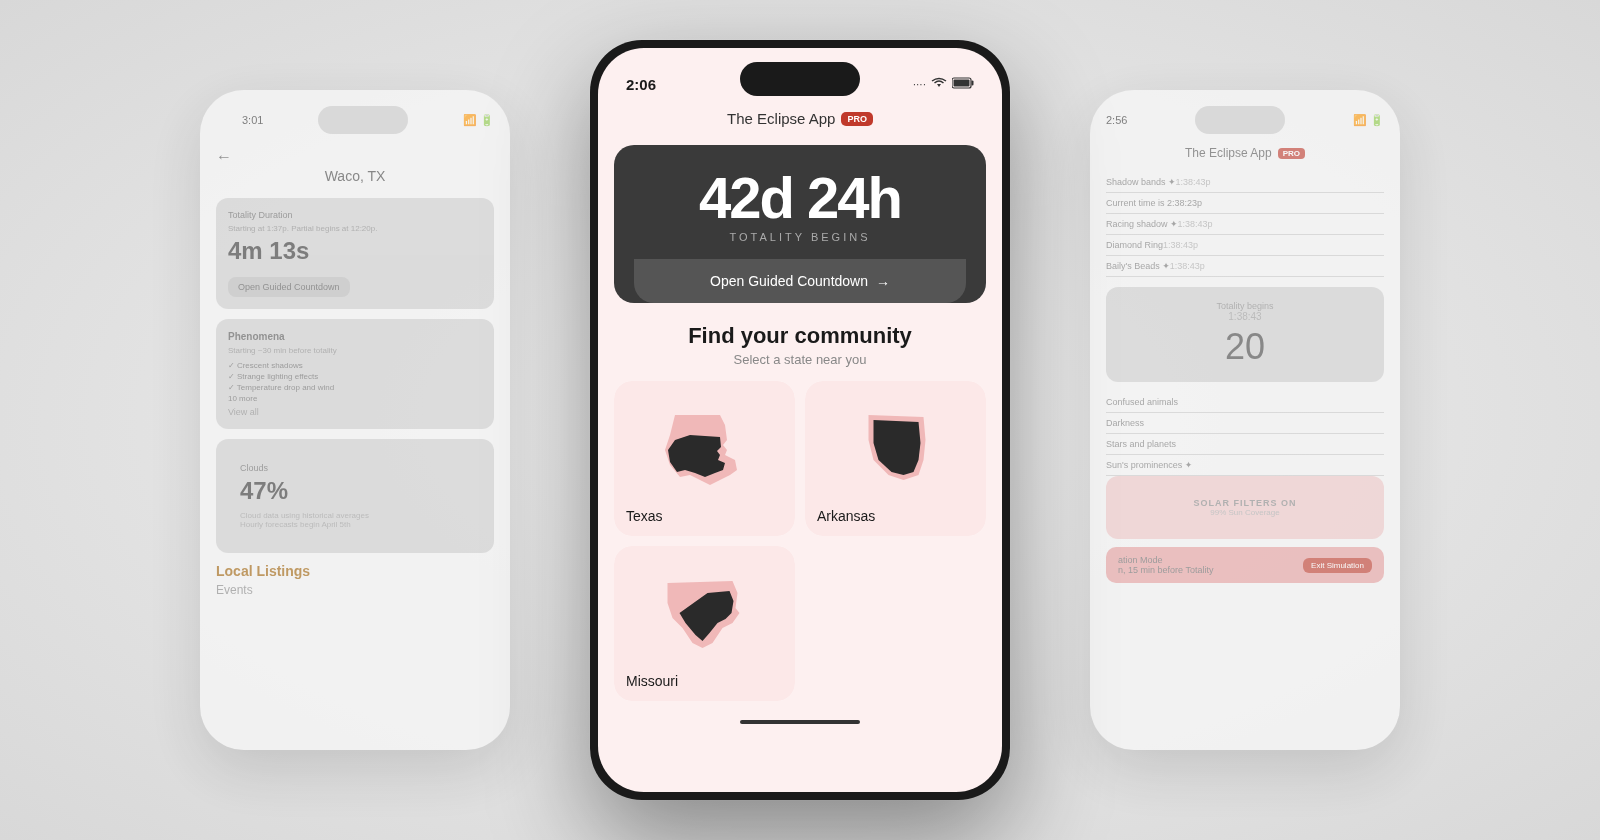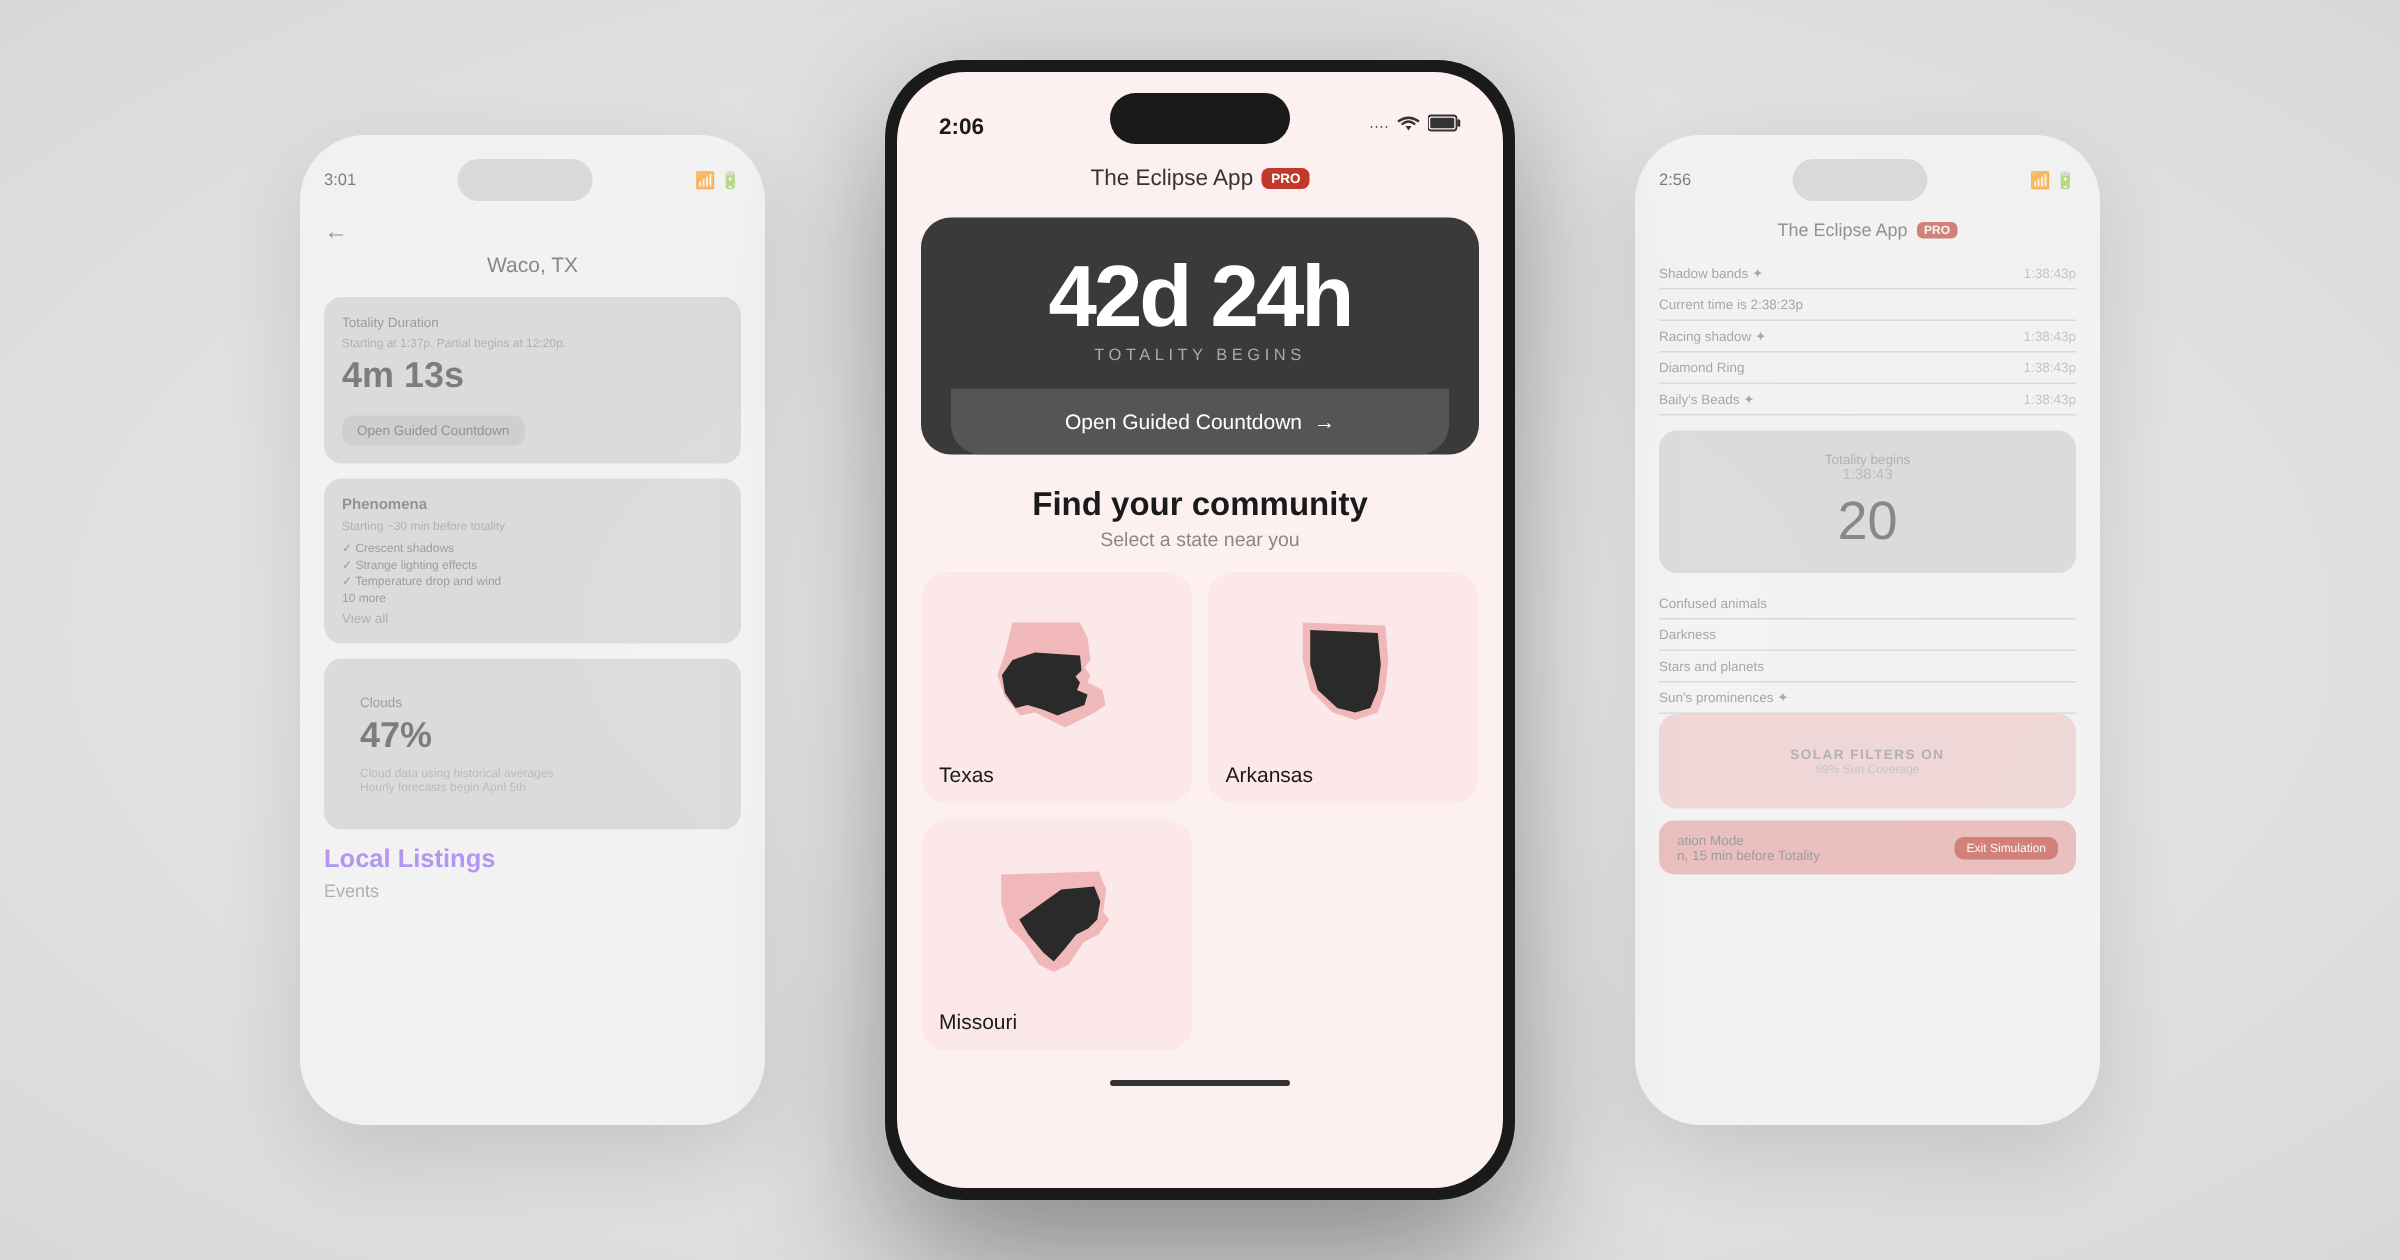--- a/index.html
+++ b/index.html
@@ -56,20 +56,21 @@
       opacity: 0.7;
     }
 
     .phone-left .status-bar {
       display: flex;
       justify-content: space-between;
       align-items: center;
       margin-bottom: 12px;
       font-size: 11px;
       color: #333;
+      margin-left: 26px;
     }
 
     .phone-left .pill {
       width: 90px;
       height: 28px;
       background: #ccc;
       border-radius: 14px;
     }
 
     .phone-left .back-arrow {
@@ -148,23 +149,23 @@
     }
 
     .phone-left .clouds-card {
       background: #d0d0d0;
       border-radius: 12px;
       padding: 24px;
       margin-bottom: 10px;
     }
 
     .phone-left .section-title {
-      font-size: 17px;
+      font-size: 14px;
       font-weight: 600;
-      color: #8b5cf6;
+      color: #a16207;
       margin-bottom: 4px;
     }
 
     
     .phone-right {
       position: absolute;
       right: 200px;
       top: 50%;
       transform: translateY(-50%);
       width: 310px;
@@ -480,21 +481,20 @@
     .home-bar {
       width: 120px;
       height: 4px;
       background: #333;
       border-radius: 2px;
     }
 
     
     .rp-item-row {
       display: flex;
-      justify-content: space-between;
       padding: 5px 0;
       border-bottom: 1px solid #ccc;
       font-size: 9px;
       color: #777;
     }
   </style>
 </head>
 <body>
 
 <div class="scene">

